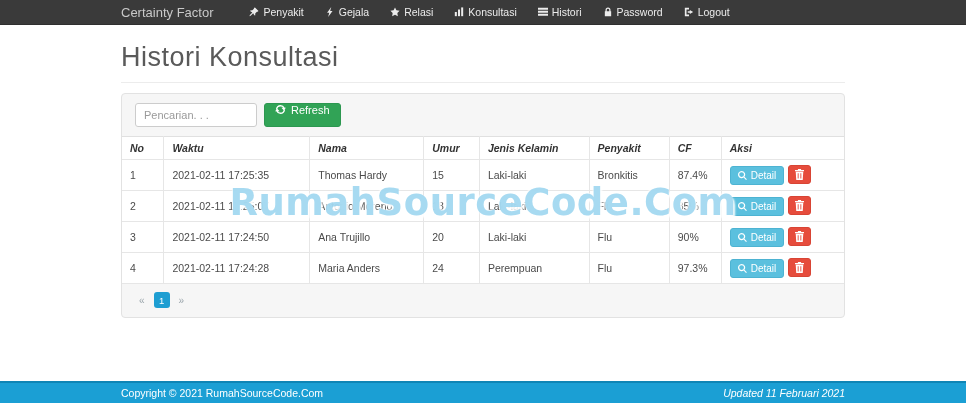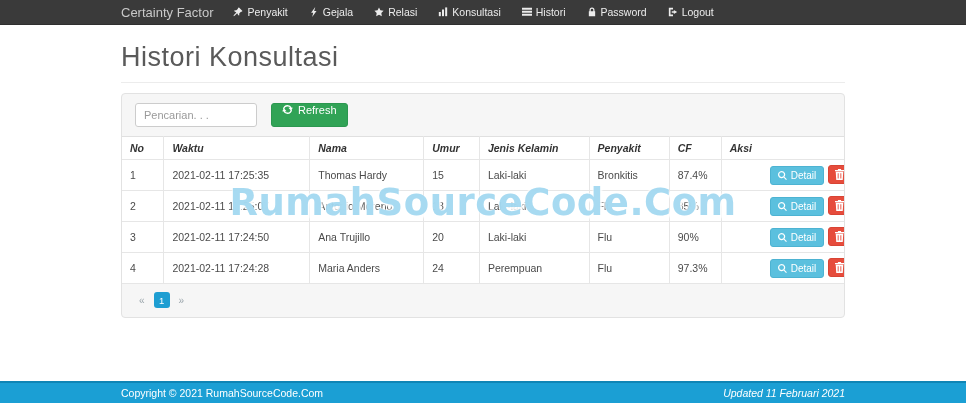--- a/index.html
+++ b/index.html
@@ -19,21 +19,21 @@
     border-bottom: 1px solid #2f2f2f;
   }
   .navbar .container {
     height: 100%;
     display: flex;
     align-items: center;
   }
   .brand {
     color: #c9c9c9;
     font-size: 13px;
-    margin-right: 20px;
+    margin-right: 36px;
     cursor: pointer;
     white-space: nowrap;
   }
   .nav-items { display: flex; align-items: center; gap: 21px; }
   .nav-item {
     color: #ececec;
     font-size: 10.5px;
     display: flex;
     align-items: center;
     gap: 4px;
@@ -60,21 +60,21 @@
   .panel {
     background: #f6f6f6;
     border: 1px solid #e2e2e2;
     border-radius: 4px;
     overflow: hidden;
   }
   .toolbar {
     padding: 9px 13px;
     display: flex;
     align-items: center;
-    gap: 14px;
+    gap: 7px;
   }
   .search-input {
     width: 122px;
     height: 24px;
     border: 1px solid #ccc;
     border-radius: 3px;
     padding: 0 8px;
     font-size: 11px;
     color: #555;
     background: #fff;
@@ -124,21 +124,20 @@
     border: 1px solid #4db3d2;
     border-radius: 3px;
     color: #fff;
     font-size: 10px;
     padding: 3px 7px;
     display: inline-flex;
     align-items: center;
     gap: 4px;
     cursor: pointer;
     font-family: "Liberation Sans", sans-serif;
-    margin-left: 40px;
   }
   .btn-detail svg { width: 9px; height: 9px; fill: #fff; }
   .btn-delete {
     background: #e64c3c;
     border: 1px solid #d84434;
     border-radius: 3px;
     padding: 3px 6px;
     margin-left: 4px;
     display: inline-flex;
     align-items: center;

